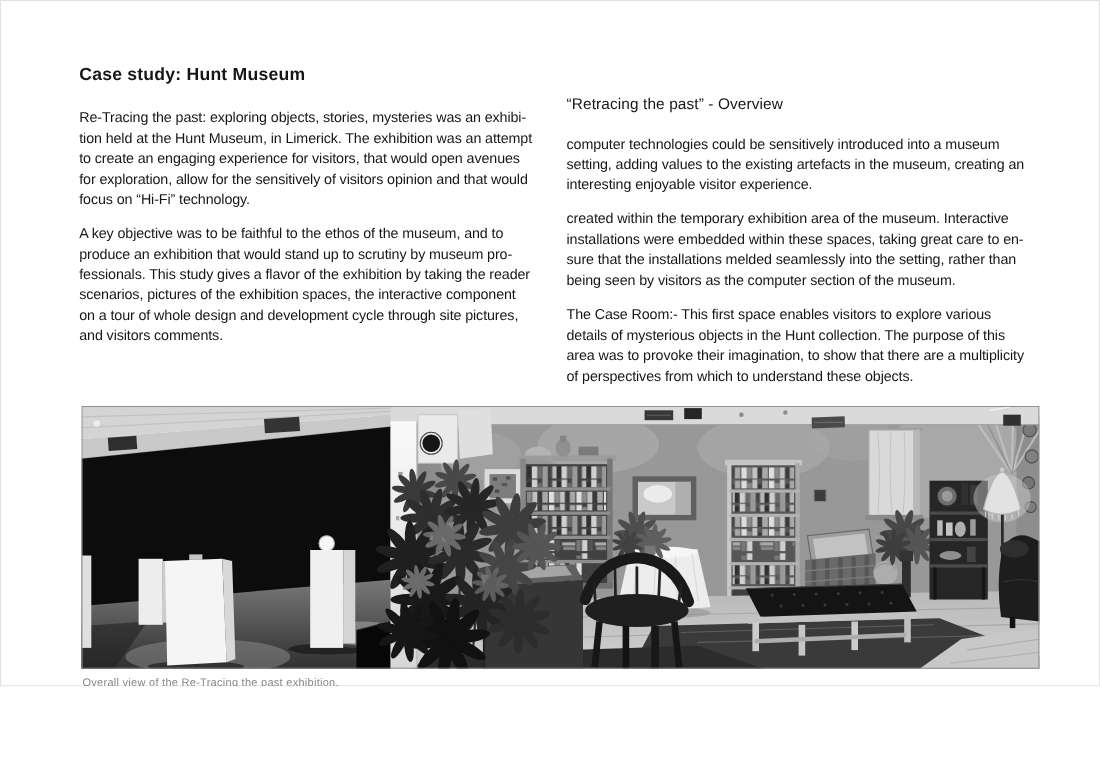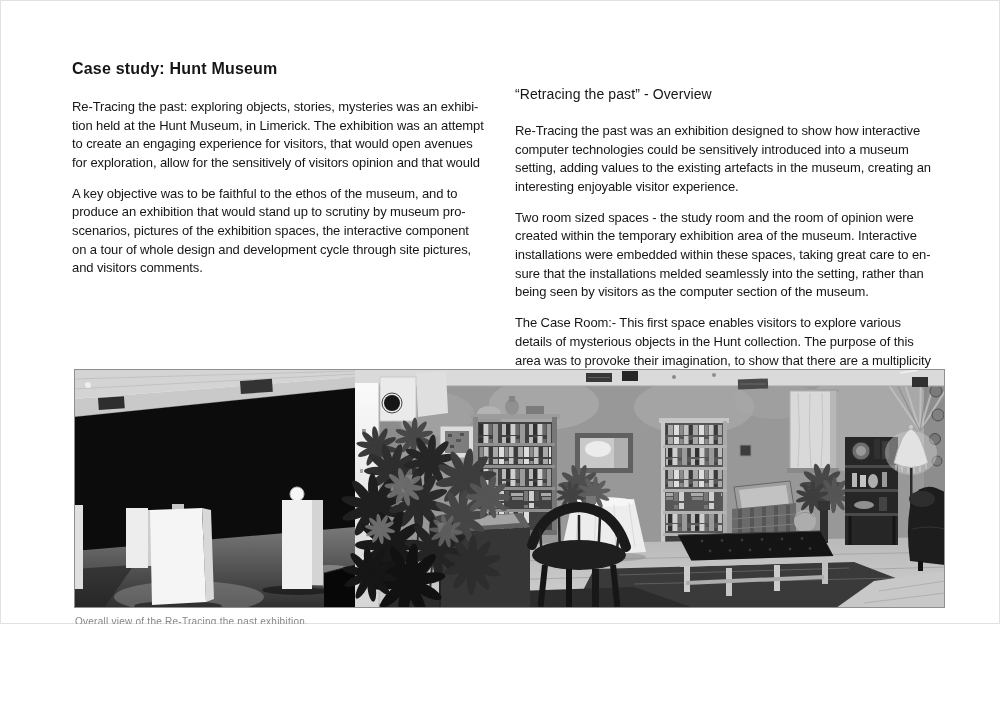--- a/index.html
+++ b/index.html
@@ -35,40 +35,40 @@
 
 <div class="sheet">
 
   <section class="col col-left">
     <h1 class="case-heading">Case study: Hunt Museum</h1>
     <div class="para">
         <div>Re-Tracing the past: exploring objects, stories, mysteries was an exhibi-</div>
         <div>tion held at the Hunt Museum, in Limerick. The exhibition was an attempt</div>
         <div>to create an engaging experience for visitors, that would open avenues</div>
         <div>for exploration, allow for the sensitively of visitors opinion and that would</div>
+        <div>focus on “Hi-Fi” technology.</div>
       </div>
     <div class="para">
         <div>A key objective was to be faithful to the ethos of the museum, and to</div>
         <div>produce an exhibition that would stand up to scrutiny by museum pro-</div>
+        <div>fessionals. This study gives a flavor of the exhibition by taking the reader</div>
         <div>scenarios, pictures of the exhibition spaces, the interactive component</div>
         <div>on a tour of whole design and development cycle through site pictures,</div>
         <div>and visitors comments.</div>
       </div>
   </section>
 
   <section class="col col-right">
     <h2 class="overview-heading">“Retracing the past” - Overview</h2>
     <div class="para">
-        <div>Re-Tracing the past was an exhibition designed to show how interactive</div>
         <div>computer technologies could be sensitively introduced into a museum</div>
         <div>setting, adding values to the existing artefacts in the museum, creating an</div>
         <div>interesting enjoyable visitor experience.</div>
       </div>
     <div class="para">
-        <div>Two room sized spaces - the study room and the room of opinion were</div>
         <div>created within the temporary exhibition area of the museum. Interactive</div>
         <div>installations were embedded within these spaces, taking great care to en-</div>
         <div>sure that the installations melded seamlessly into the setting, rather than</div>
         <div>being seen by visitors as the computer section of the museum.</div>
       </div>
     <div class="para">
         <div>The Case Room:- This first space enables visitors to explore various</div>
         <div>details of mysterious objects in the Hunt collection. The purpose of this</div>
         <div>area was to provoke their imagination, to show that there are a multiplicity</div>
         <div>of perspectives from which to understand these objects.</div>

